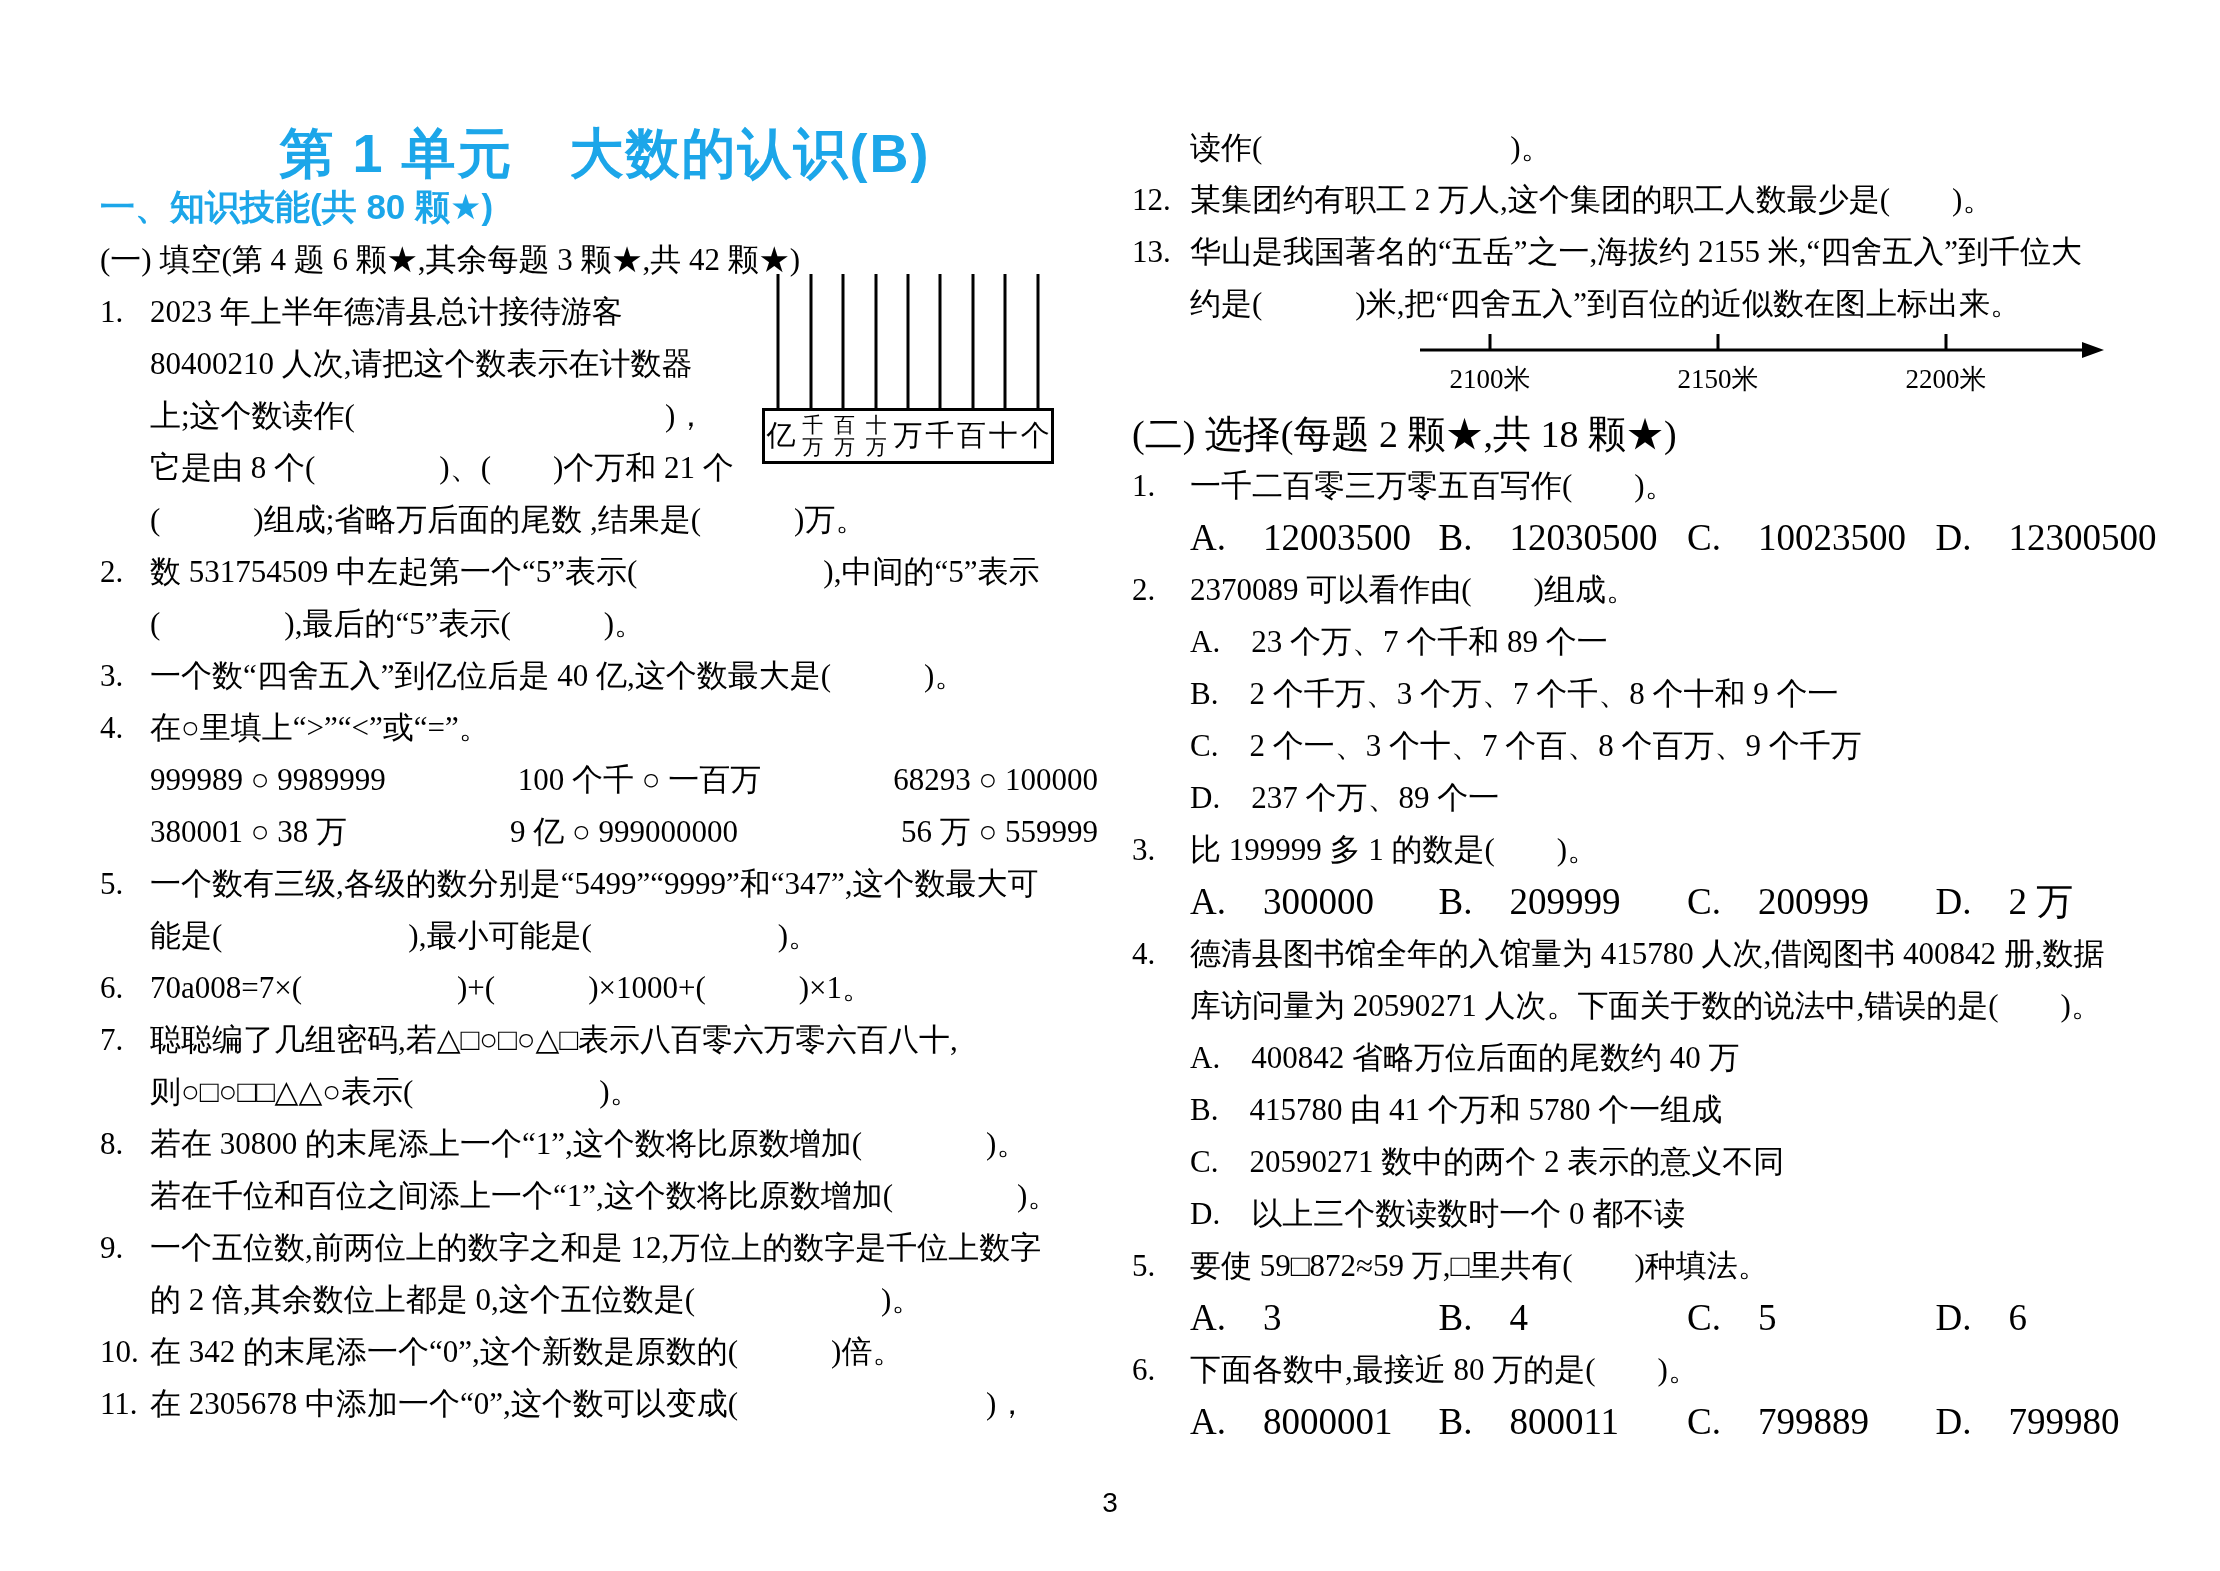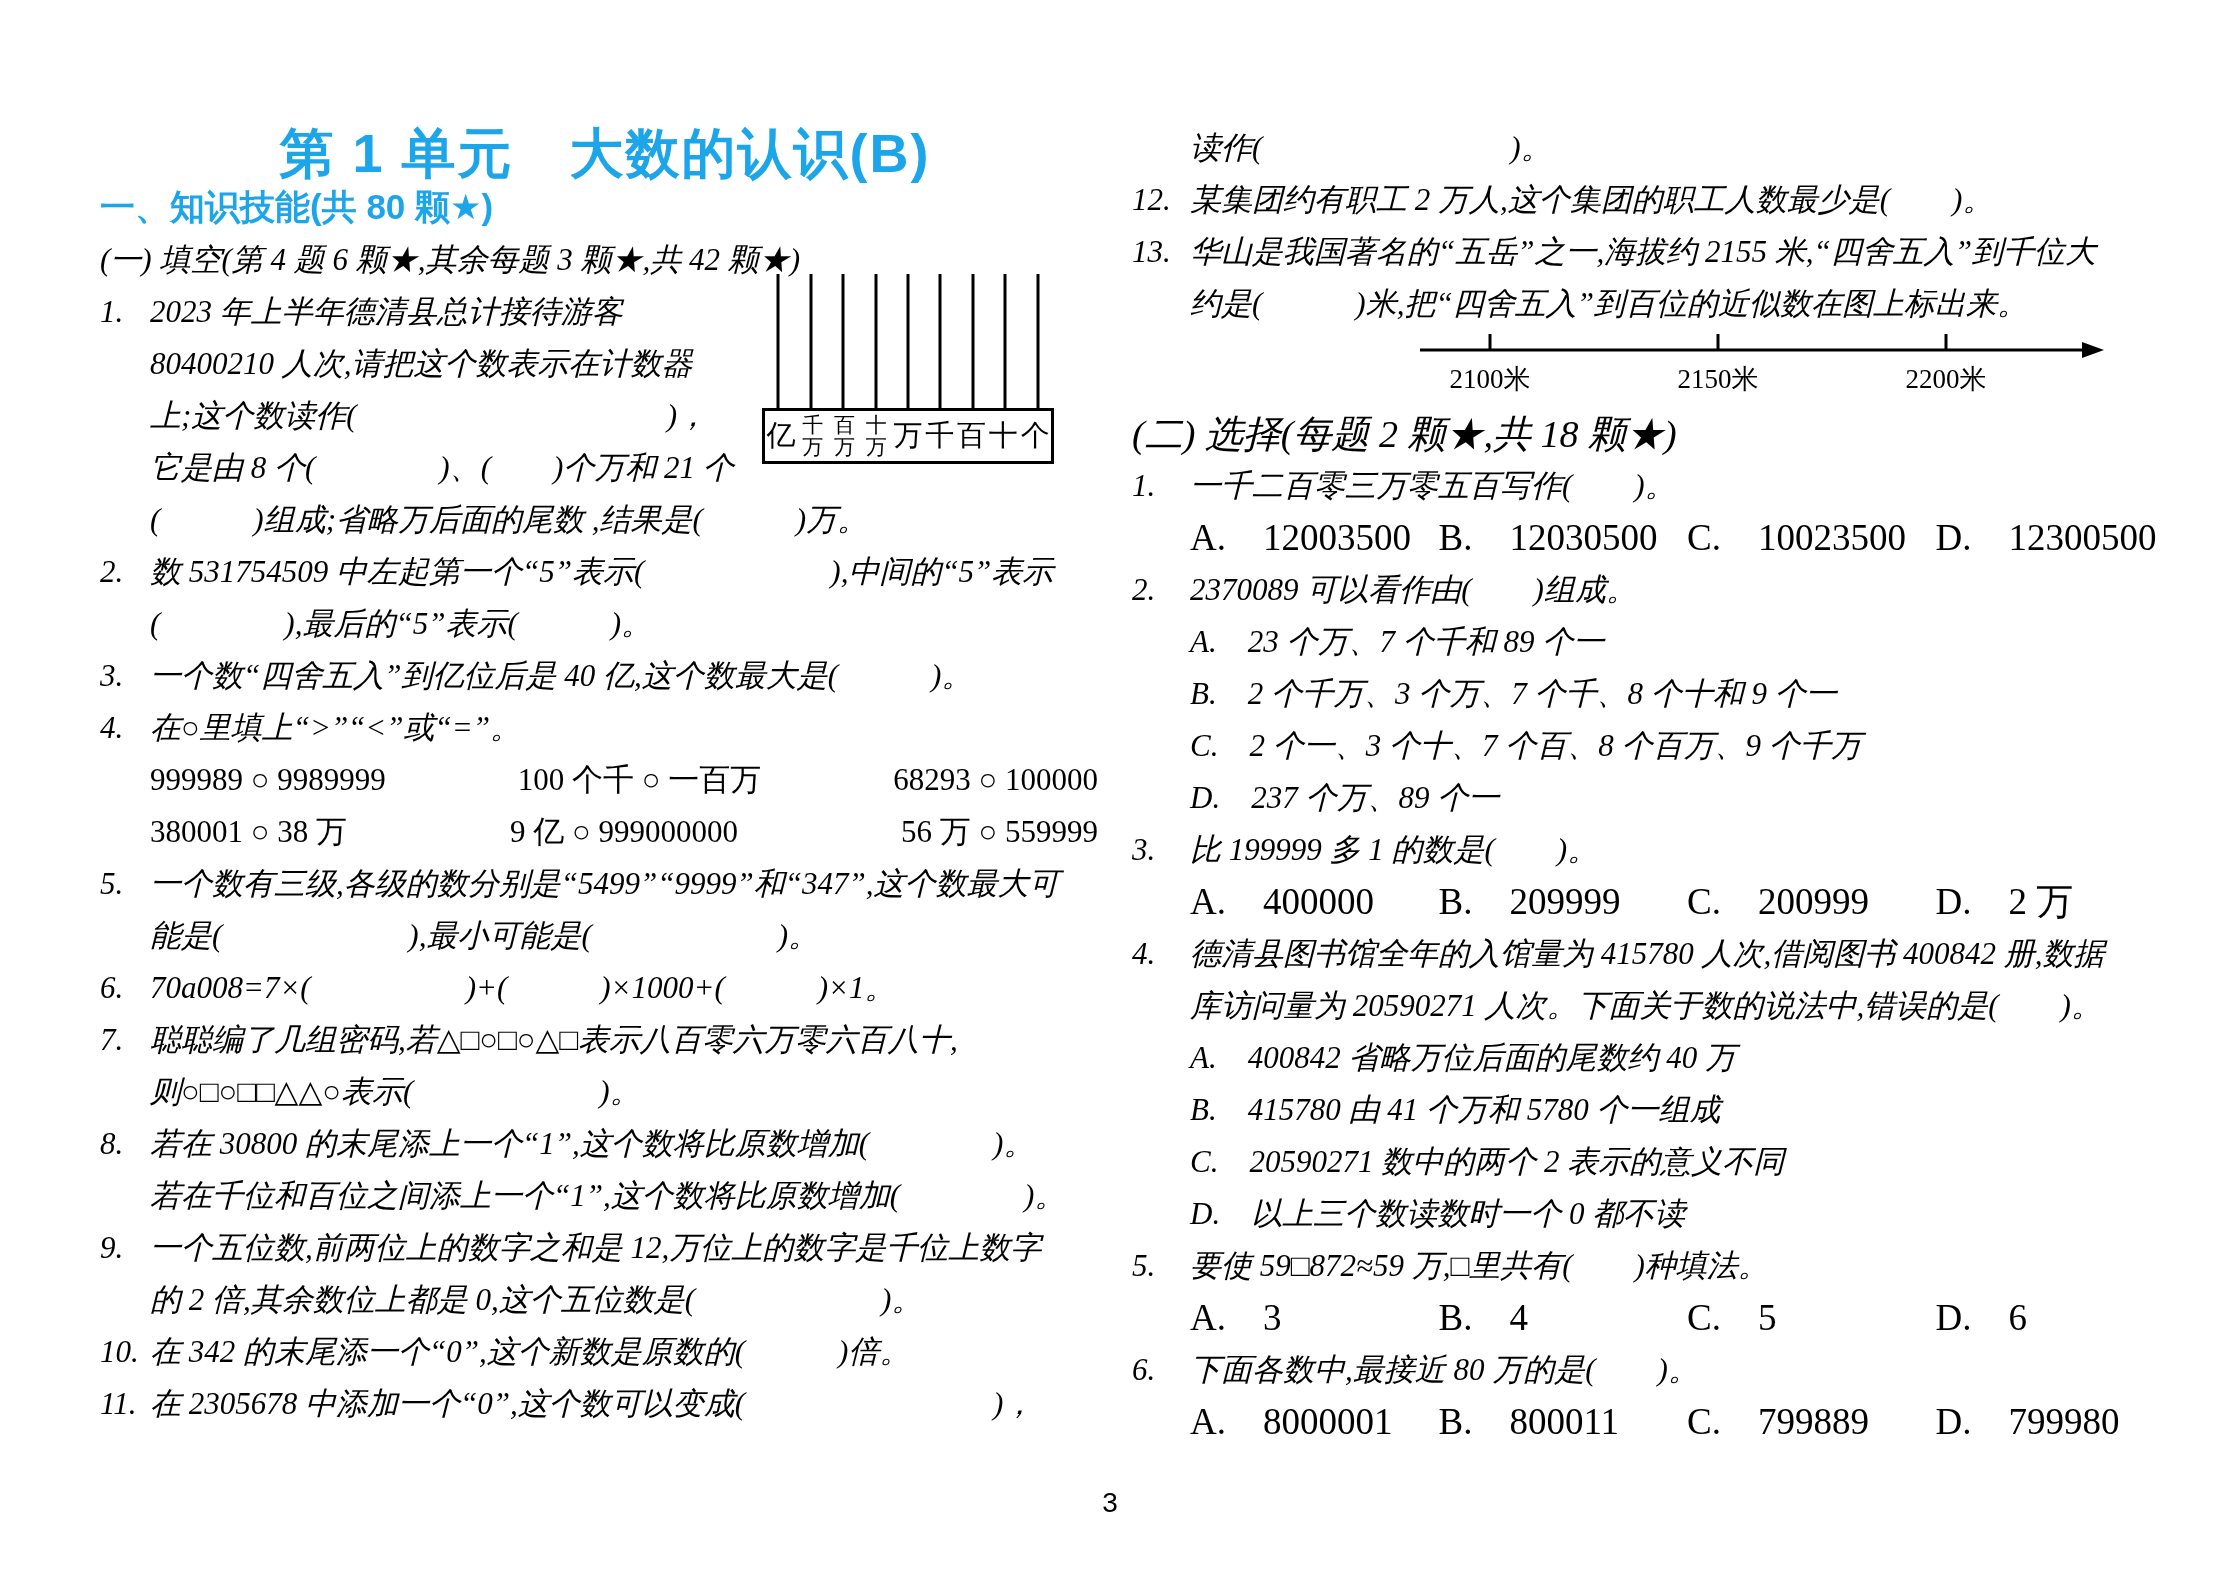--- a/index.html
+++ b/index.html
@@ -32,21 +32,20 @@
     line-height: 54px;
     color: var(--accent, #1ca6e9);
   }
   .subhead { font-size: 31px; line-height: 52px; }
 
   .line {
     display: flex;
     font-size: 31px;
     line-height: 52px;
     white-space: nowrap;
-    font-style: italic;
   }
   .left  .qnum { flex: 0 0 50px; }
   .right .qnum { flex: 0 0 58px; }
   .qtext { white-space: nowrap; }
 
   .optrow {
     display: grid;
     grid-template-columns: repeat(4, 1fr);
     padding-left: 58px;
     font-size: 37px;
@@ -303,21 +302,21 @@
         </div>
         <div class="line">
           <span class="qnum"></span>
           <span class="qtext">D.　237 个万、89 个一</span>
         </div>
         <div class="line">
           <span class="qnum">3.</span>
           <span class="qtext">比 199999 多 1 的数是(　　)。</span>
         </div>
         <div class="optrow">
-          <span class="opt">A.　400000</span>
+          <span class="opt">A.　300000</span>
           <span class="opt">B.　209999</span>
           <span class="opt">C.　200999</span>
           <span class="opt">D.　2 万</span>
         </div>
         <div class="line">
           <span class="qnum">4.</span>
           <span class="qtext">德清县图书馆全年的入馆量为 415780 人次,借阅图书 400842 册,数据</span>
         </div>
         <div class="line">
           <span class="qnum"></span>

